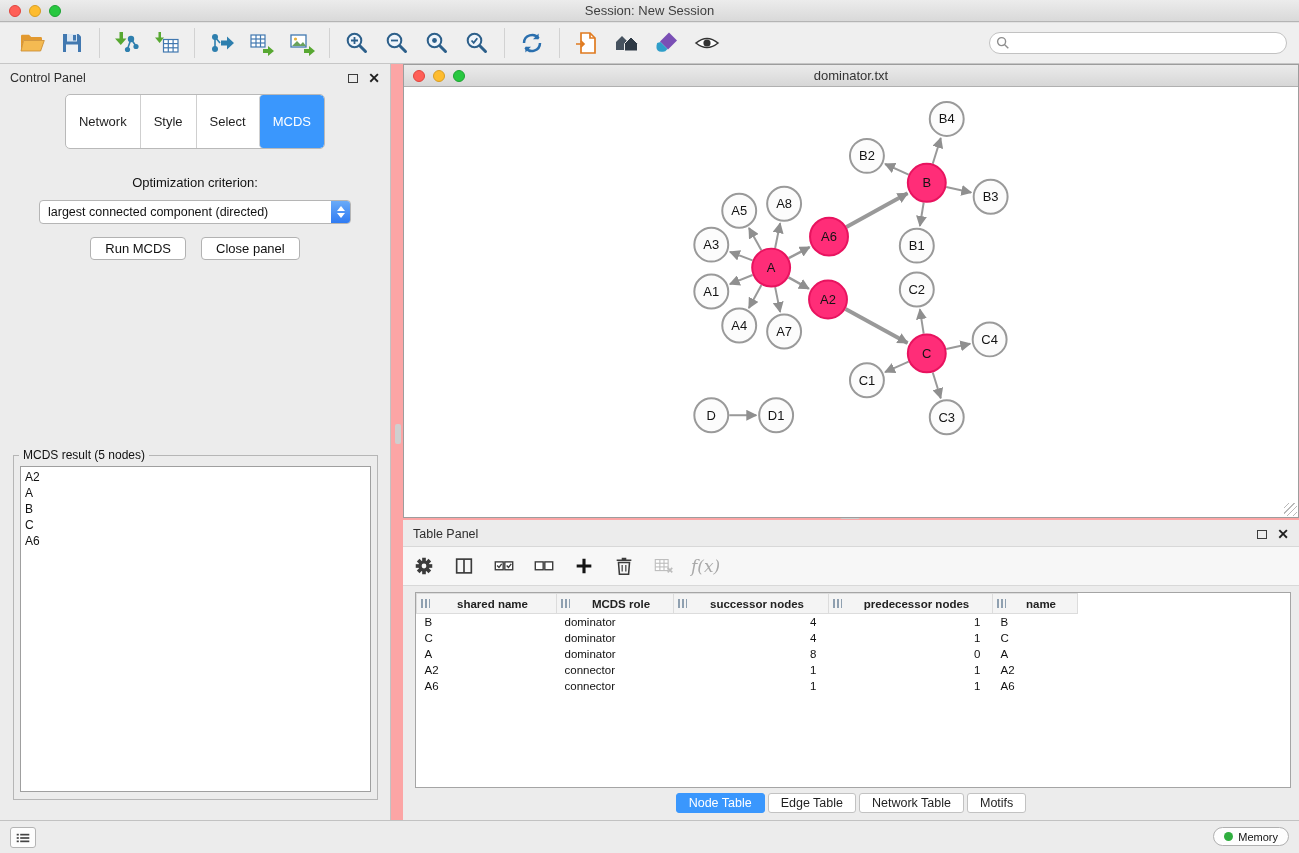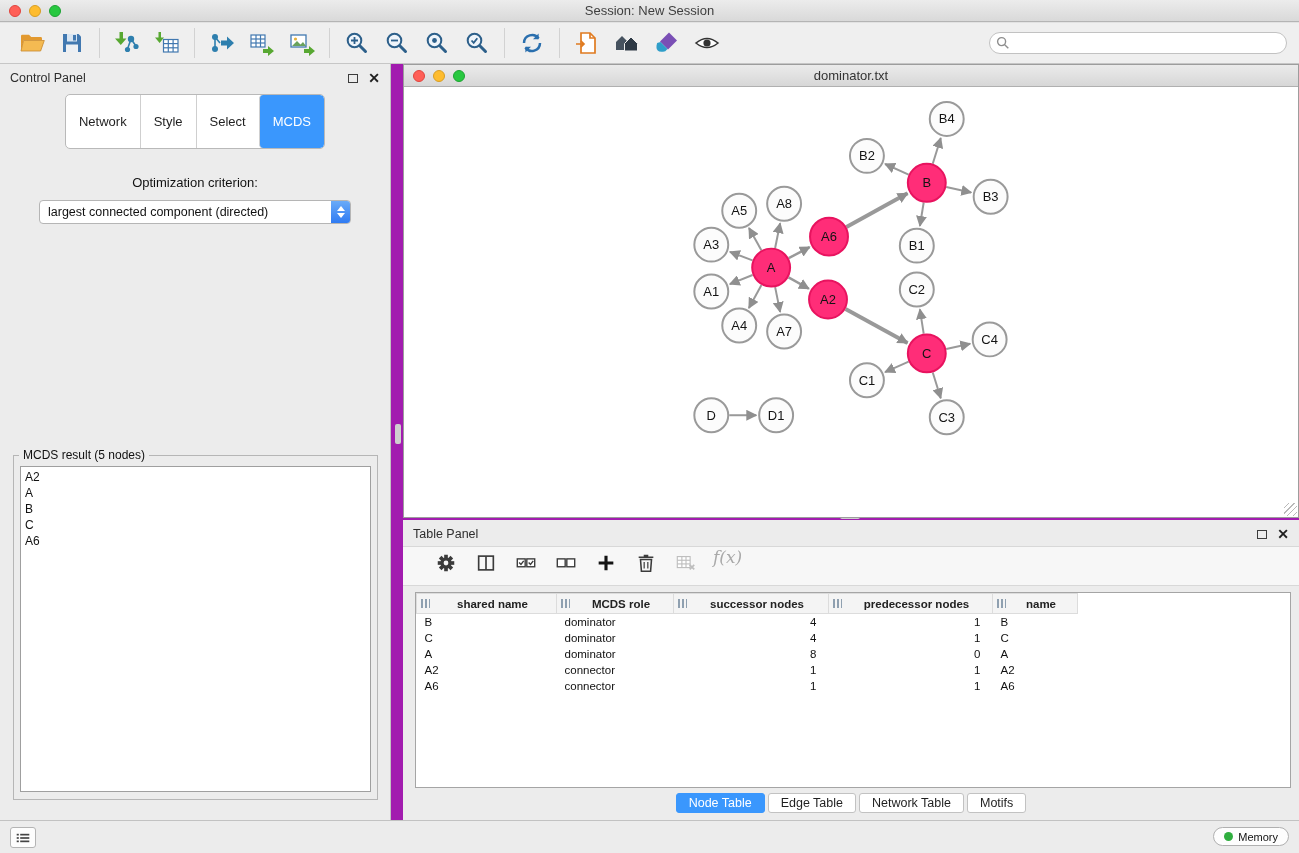--- a/index.html
+++ b/index.html
@@ -22,21 +22,21 @@
   .icon-btn { width:40px; height:34px; background:none; border:none; display:flex;
     align-items:center; justify-content:center; cursor:pointer; }
   .icon-btn svg { width:26px; height:26px; }
   .tb-divider { width:1px; height:30px; background:#d2d2d2; margin:0 7px; flex:none; }
   .search-wrap { margin-left:auto; position:relative; }
   .search-wrap input { width:298px; height:22px; border:1px solid #c2c2c2; border-radius:11px;
     background:#fff; padding:0 8px 0 24px; font-size:12px; outline:none; }
   .search-wrap svg { position:absolute; left:7px; top:4px; width:14px; height:14px; }
 
   
-  .main { position:absolute; top:64px; left:0; right:0; bottom:33px; background:#a21caf; }
+  .main { position:absolute; top:64px; left:0; right:0; bottom:33px; background:#fca5a5; }
 
   
   .control-panel { position:absolute; left:0; top:0; bottom:0; width:391px; background:#ececec;
     border-right:1px solid #c2c2c2; }
   .panel-header { height:28px; display:flex; align-items:center; padding:0 10px; font-size:12.5px; color:#2e2e2e; }
   .panel-header .spacer { flex:1; }
   .float-icon { width:10px; height:9px; border:1.5px solid #3c3c3c; display:inline-block; margin-right:10px; cursor:pointer; }
   .close-x { font-size:14px; font-weight:bold; color:#1e1e1e; cursor:pointer; line-height:1; }
   .cp-tabs { display:flex; justify-content:center; width:max-content; margin:2px auto 0;
     border:1px solid #b9b9b9; border-radius:5px; background:#fff; overflow:hidden; }
@@ -74,21 +74,21 @@
   .resize-grip { position:absolute; right:1px; bottom:1px; width:13px; height:13px;
     background:repeating-linear-gradient(135deg, transparent 0 3px, #b9b9b9 3px 4px); }
 
   
   .v-splitter { position:absolute; left:395px; top:360px; width:6px; height:20px; background:#cfcfcf; border-radius:2px; }
   .h-splitter { position:absolute; left:840px; top:450px; width:20px; height:5px; background:#cfcfcf; border-radius:2px; }
 
   
   .table-panel { position:absolute; left:403px; top:456px; right:0; bottom:0; background:#ececec; }
   .tp-toolbar { position:absolute; left:0; right:0; top:26px; height:40px; background:#f7f7f7;
-    border-top:1px solid #d8d8d8; border-bottom:1px solid #d8d8d8; display:flex; align-items:flex-start; padding:0 26px; gap:6px; }
+    border-top:1px solid #d8d8d8; border-bottom:1px solid #d8d8d8; display:flex; align-items:center; padding:0 4px; gap:6px; }
   .tp-btn { width:34px; height:32px; background:none; border:none; display:flex; align-items:center; justify-content:center; cursor:pointer; }
   .tp-btn svg { width:22px; height:22px; }
   .fx-label { font-family:"DejaVu Serif", serif; font-style:italic; font-size:17px; color:#a9a9a9; margin-left:4px; }
   .table-wrap { position:absolute; left:12px; right:8px; top:72px; height:196px; background:#fff;
     border:1px solid #a5a5a5; overflow:hidden; }
   table.data { border-collapse:collapse; width:100%; table-layout:fixed; }
   table.data th { background:#f4f4f4; border:1px solid #dcdcdc; height:20px; font-size:11.5px;
     font-weight:bold; color:#222; padding:0 4px; }
   table.data th .th-inner { display:flex; align-items:center; }
   table.data th .col-label { flex:1; text-align:center; }
@@ -279,20 +279,24 @@
       <span class="tab">Select</span>
       <span class="tab active">MCDS</span>
     </div>
     <div class="opt-label">Optimization criterion:</div>
     <div class="dropdown">
       <span class="dd-text">largest connected component (directed)</span>
       <span class="dd-stepper">
         <span class="dd-up"></span>
           <span class="dd-down"></span>
       </span>
+    </div>
+    <div class="btn-row">
+      <button class="cp-btn">Run MCDS</button>
+      <button class="cp-btn">Close panel</button>
     </div>
     <div class="result-fieldset">
       <span class="result-legend">MCDS result (5 nodes)</span>
       <div class="result-box" id="result-list">
           <div class="result-item">A2</div>
           <div class="result-item">A</div>
           <div class="result-item">B</div>
           <div class="result-item">C</div>
           <div class="result-item">A6</div>
         </div>

